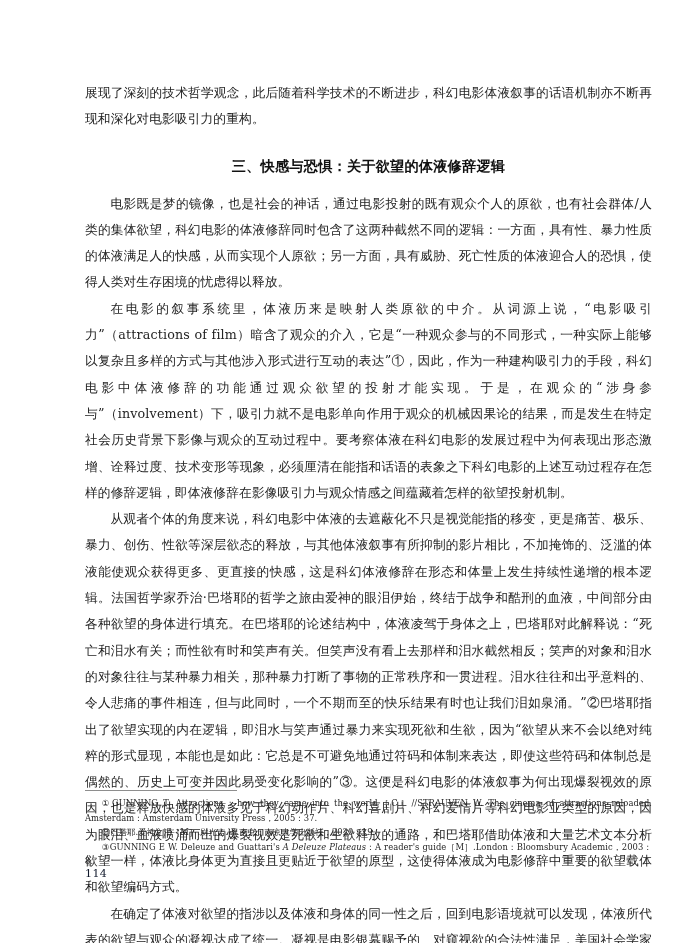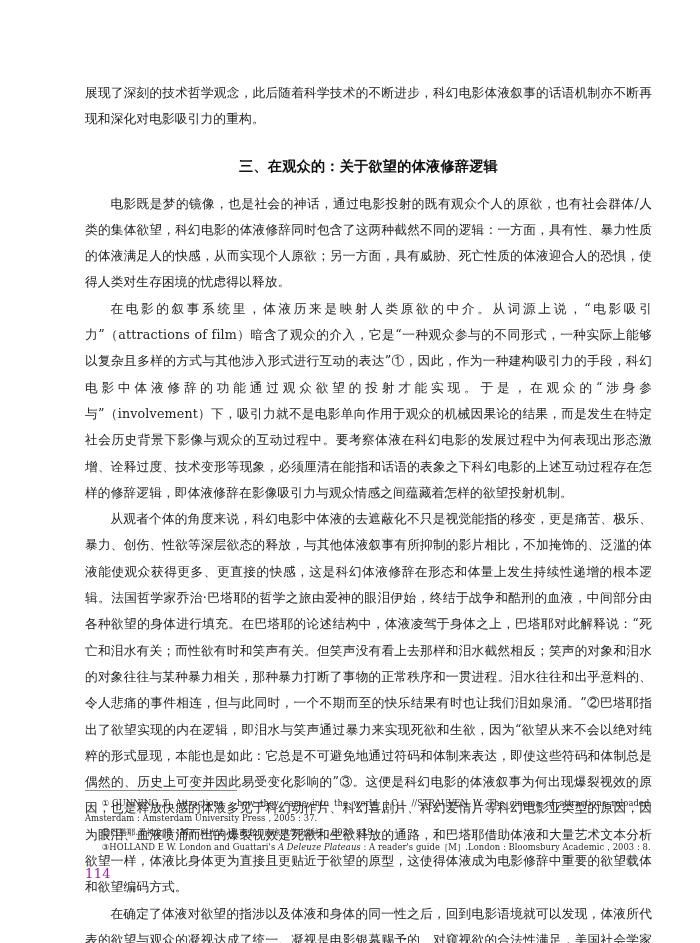--- a/index.html
+++ b/index.html
@@ -79,57 +79,57 @@
     text-indent: 2em;
     color: #262626;
     letter-spacing: 0.05px;
   }
   .fn .it { font-style: italic; }
 
   .page-number {
     position: absolute;
     left: 67px;
     top: 866px;
-    font-size: 13px;
+    font-size: 11px;
     line-height: 16px;
-    color: #a21caf;
+    color: #0f172a;
     letter-spacing: 0.4px;
     text-align: center;
   }
 </style>
 </head>
 <body>
 
 <div class="page">
 
   <div class="content">
 
     <p class="para">展现了深刻的技术哲学观念，此后随着科学技术的不断进步，科幻电影体液叙事的话语机制亦不断再现和深化对电影吸引力的重构。</p>
 
     <div class="gap-before-heading"></div>
 
-    <h2 class="heading">三、在观众的：关于欲望的体液修辞逻辑</h2>
+    <h2 class="heading">三、快感与恐惧：关于欲望的体液修辞逻辑</h2>
 
     <div class="gap-after-heading"></div>
 
     <p class="para para-indent">电影既是梦的镜像，也是社会的神话，通过电影投射的既有观众个人的原欲，也有社会群体/人类的集体欲望，科幻电影的体液修辞同时包含了这两种截然不同的逻辑：一方面，具有性、暴力性质的体液满足人的快感，从而实现个人原欲；另一方面，具有威胁、死亡性质的体液迎合人的恐惧，使得人类对生存困境的忧虑得以释放。</p>
 
     <p class="para para-indent">在电影的叙事系统里，体液历来是映射人类原欲的中介。从词源上说，“电影吸引力”（attractions of film）暗含了观众的介入，它是“一种观众参与的不同形式，一种实际上能够以复杂且多样的方式与其他涉入形式进行互动的表达”①，因此，作为一种建构吸引力的手段，科幻电影中体液修辞的功能通过观众欲望的投射才能实现。于是，在观众的“涉身参与”（involvement）下，吸引力就不是电影单向作用于观众的机械因果论的结果，而是发生在特定社会历史背景下影像与观众的互动过程中。要考察体液在科幻电影的发展过程中为何表现出形态激增、诠释过度、技术变形等现象，必须厘清在能指和话语的表象之下科幻电影的上述互动过程存在怎样的修辞逻辑，即体液修辞在影像吸引力与观众情感之间蕴藏着怎样的欲望投射机制。</p>
 
     <p class="para para-indent">从观者个体的角度来说，科幻电影中体液的去遮蔽化不只是视觉能指的移变，更是痛苦、极乐、暴力、创伤、性欲等深层欲态的释放，与其他体液叙事有所抑制的影片相比，不加掩饰的、泛滥的体液能使观众获得更多、更直接的快感，这是科幻体液修辞在形态和体量上发生持续性递增的根本逻辑。法国哲学家乔治·巴塔耶的哲学之旅由爱神的眼泪伊始，终结于战争和酷刑的血液，中间部分由各种欲望的身体进行填充。在巴塔耶的论述结构中，体液凌驾于身体之上，巴塔耶对此解释说：“死亡和泪水有关；而性欲有时和笑声有关。但笑声没有看上去那样和泪水截然相反；笑声的对象和泪水的对象往往与某种暴力相关，那种暴力打断了事物的正常秩序和一贯进程。泪水往往和出乎意料的、令人悲痛的事件相连，但与此同时，一个不期而至的快乐结果有时也让我们泪如泉涌。”②巴塔耶指出了欲望实现的内在逻辑，即泪水与笑声通过暴力来实现死欲和生欲，因为“欲望从来不会以绝对纯粹的形式显现，本能也是如此：它总是不可避免地通过符码和体制来表达，即使这些符码和体制总是偶然的、历史上可变并因此易受变化影响的”③。这便是科幻电影的体液叙事为何出现爆裂视效的原因，也是释放快感的体液多见于科幻动作片、科幻喜剧片、科幻爱情片等科幻电影亚类型的原因，因为眼泪、血液喷涌而出的爆裂视效是死欲和生欲释放的通路，和巴塔耶借助体液和大量艺术文本分析欲望一样，体液比身体更为直接且更贴近于欲望的原型，这使得体液成为电影修辞中重要的欲望载体和欲望编码方式。</p>
 
     <p class="para para-indent">在确定了体液对欲望的指涉以及体液和身体的同一性之后，回到电影语境就可以发现，体液所代表的欲望与观众的凝视达成了统一。凝视是电影银幕赐予的、对窥视欲的合法性满足，美国社会学家诺曼·登青（Norman K. Denzin）认为，“凝视是我们每个人与生俱来的，这种凝视在当代、后现代</p>
 
   </div>
 
   <div class="footnotes">
     <hr class="fn-rule">
 
     <p class="fn"><span>①</span><span>GUNNING T. Attractions：how they came into the world［C］//STRAUVEN W. The cinema of attractions reloaded. Amsterdam：Amsterdam University Press，2005：37.</span></p>
 
     <p class="fn"><span>②</span><span>巴塔耶.爱神之泪［M］.尉光吉.译.南京：南京大学出版社，2020：19.</span></p>
 
-    <p class="fn"><span>③</span><span>HOLLAND E W. London and Guattari's </span><span class="it">A Deleuze Plateaus</span><span>：A reader's guide［M］.London：Bloomsbury Academic，2003：8.</span></p>
+    <p class="fn"><span>③</span><span>GUNNING E W. Deleuze and Guattari's </span><span class="it">A Deleuze Plateaus</span><span>：A reader's guide［M］.London：Bloomsbury Academic，2003：8.</span></p>
   </div>
 
   <div class="page-number">114</div>
 
 </div>
 
 </body></html>

